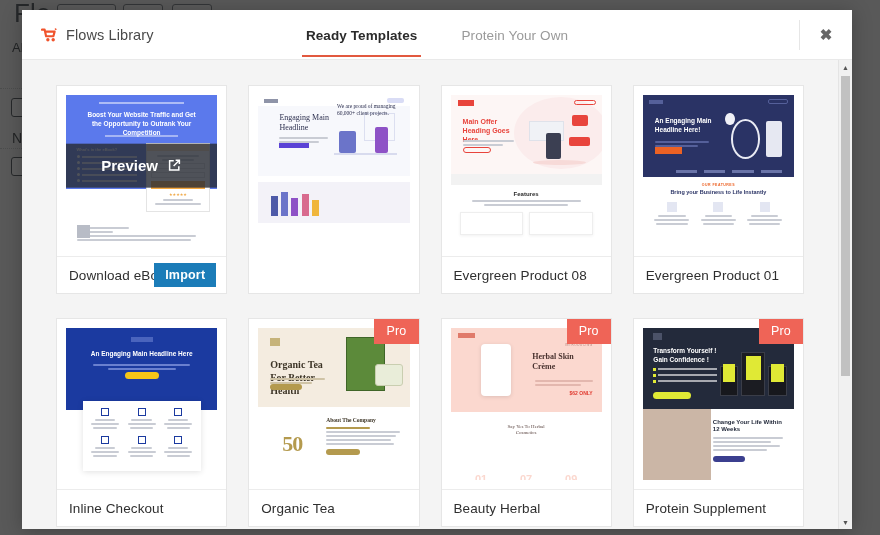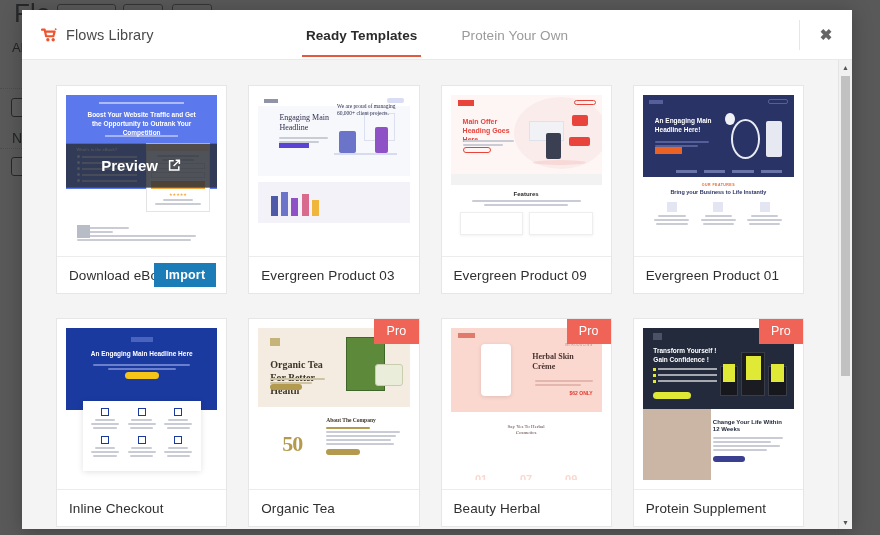--- a/index.html
+++ b/index.html
@@ -502,23 +502,20 @@
               <div class="t2-h2">We are proud of managing 60,000+ client projects.</div>
               <div class="t2-sec3"></div>
               <div class="t2-h3">How It Works?</div>
               <div class="t2-icons">
                   <i></i>
                   <i></i>
                   <i></i>
                 </div>
             </div>
           </div>
-          <div class="card-footer">
-            <span class="card-title">Evergreen Product 03</span>
-          </div>
         </div>
 
         <div class="card">
           <div class="thumb-wrap">
             <div class="thumb mini">
               <div class="t3-hero"></div>
               <div class="t3-circ"></div>
               <div class="t3-logo"></div>
                 <div class="t3-btn"></div>
               <div class="t3-h">Main Offer Heading Goes Here</div>
@@ -540,21 +537,21 @@
                 <div class="tline" style="width:72%"></div>
                 <div class="tline" style="width:56%"></div>
                 <div class="t3-cards">
                     <div></div>
                     <div></div>
                   </div>
               </div>
             </div>
           </div>
           <div class="card-footer">
-            <span class="card-title">Evergreen Product 09</span>
+            <span class="card-title">Evergreen Product 08</span>
           </div>
         </div>
 
         <div class="card">
           <div class="thumb-wrap">
             <div class="thumb mini">
               <div class="t4-hero">
                 <div class="t4-nav"></div>
                   <div class="t4-navb"></div>
                 <div class="t4-h">An Engaging Main Headline Here!</div>

